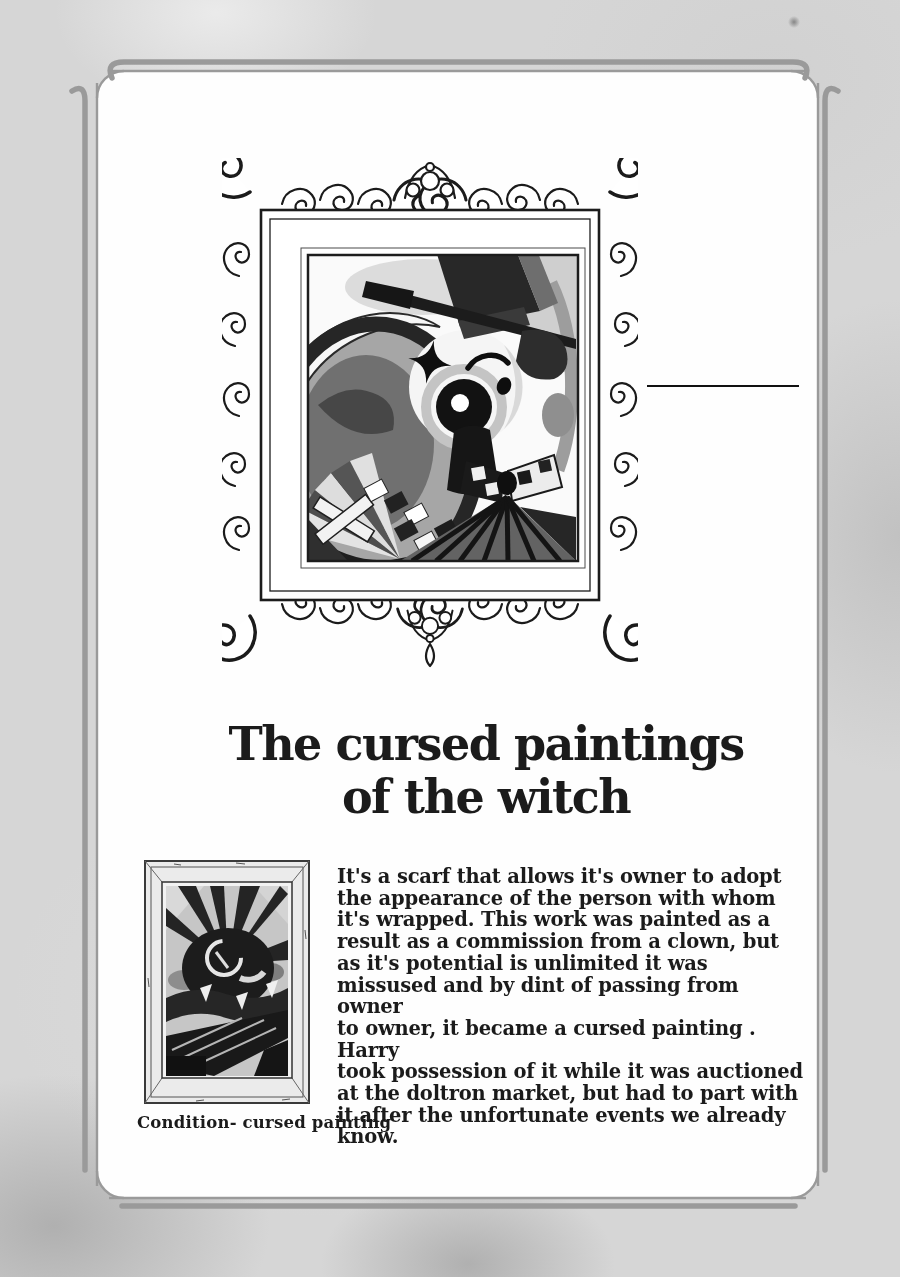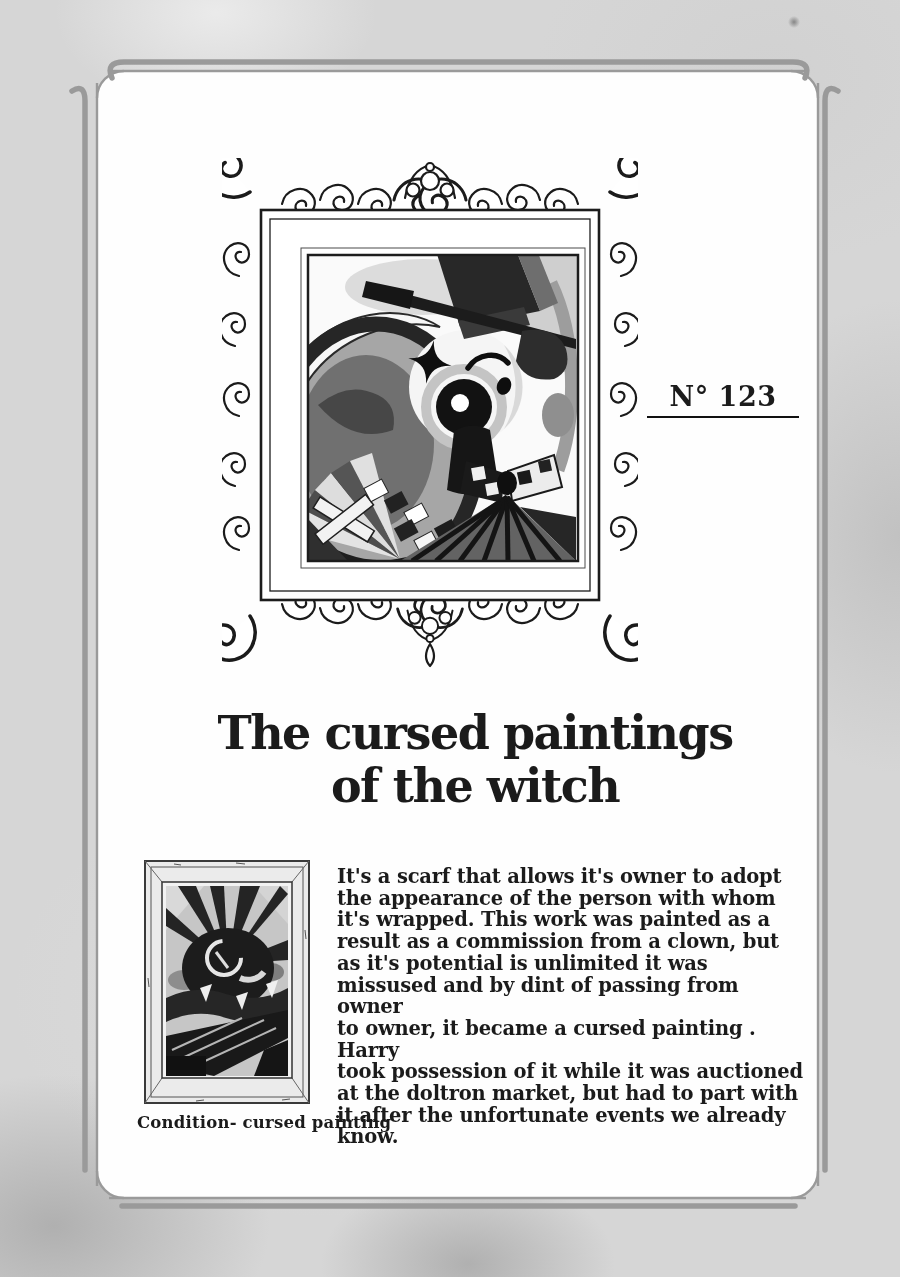--- a/index.html
+++ b/index.html
@@ -20,21 +20,21 @@
   .paper{
     position:absolute;left:97px;top:71px;width:721px;height:1127px;
     background:#fefefe;border-radius:27px;
   }
   .abs{position:absolute;}
   .catalog{left:638px;top:381px;width:170px;text-align:center;}
   .catalog-no{font-size:27px;font-weight:700;letter-spacing:.5px;white-space:pre-line;}
   .catalog-rule{width:152px;border-top:2.2px solid #111;margin:4px auto 5px auto;}
   .catalog-item{font-size:21.5px;font-weight:700;line-height:1.1;white-space:pre-line;}
   .title{
-    left:97px;top:706px;width:754px;margin:1px;text-align:center;
+    left:97px;top:706px;width:754px;margin:12px;text-align:center;
     font-size:46px;font-weight:700;line-height:1.16;letter-spacing:-1.5px;white-space:pre-line;
   }
   .desc{
     left:337px;top:866px;width:470px;
     font-size:19.5px;font-weight:700;line-height:21.7px;letter-spacing:-.2px;white-space:pre-line;
   }
   .caption{left:137px;top:1113px;font-size:16.5px;font-weight:700;letter-spacing:.2px;}
   svg{display:block;}
 </style>
 </head>
@@ -197,21 +197,20 @@
           <line x1="199" y1="242" x2="226" y2="306"></line>
           <line x1="199" y1="242" x2="252" y2="306"></line>
         </g>
         <polygon points="212,252 268,306 268,262" fill="#262626"></polygon>
       </g>
       <rect x="0" y="0" width="270" height="306" fill="none" stroke="#1c1c1c" stroke-width="2.5"></rect>
     </g>
   </svg>
 
   <div class="abs catalog">
-    <div class="catalog-no">N° 123</div>
     <div class="catalog-rule"></div>
   </div>
 
   <h1 class="abs title">The cursed paintings
 of the witch</h1>
 
   <svg class="abs" style="left:144px;top:860px" width="166" height="244" viewBox="0 0 166 244">
     <defs>
         <clipPath id="tclip">
           <rect x="22" y="26" width="122" height="190"></rect>

